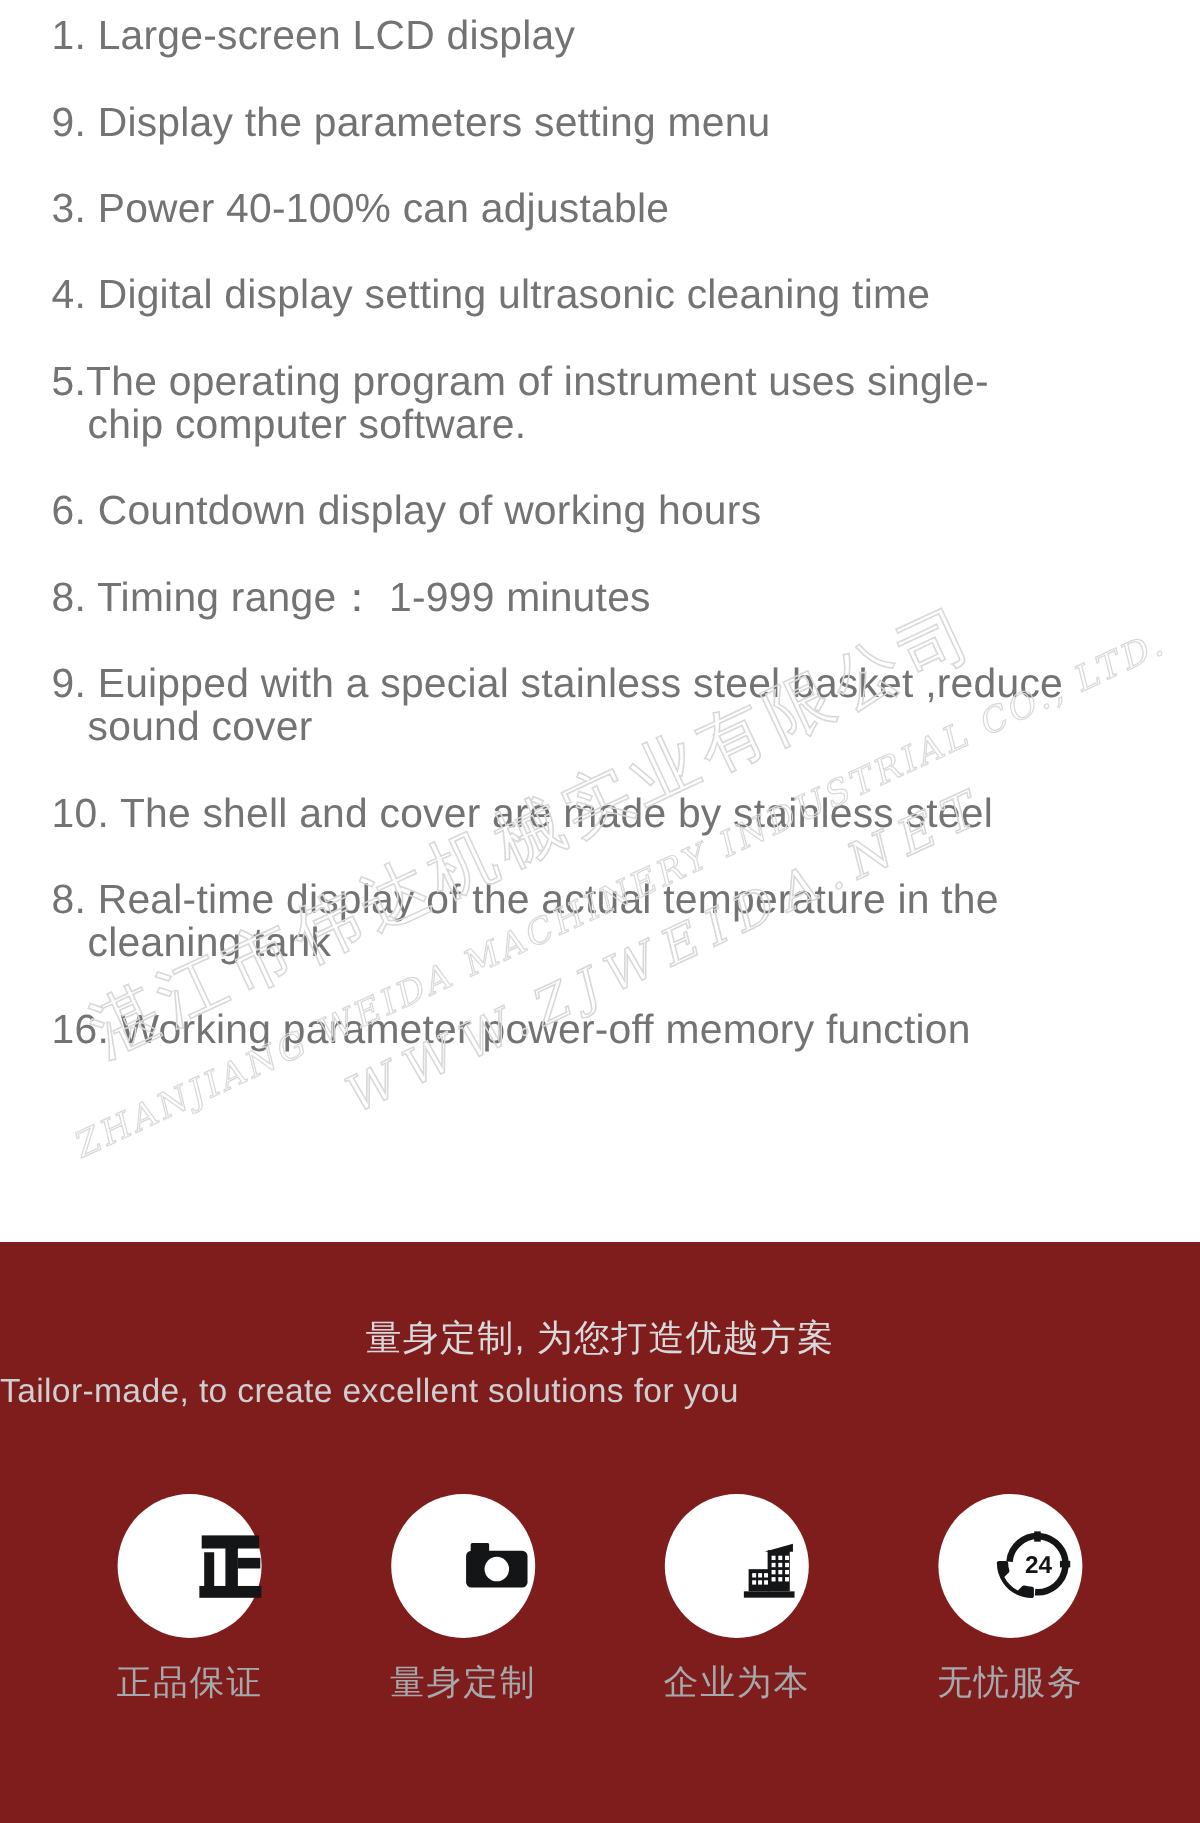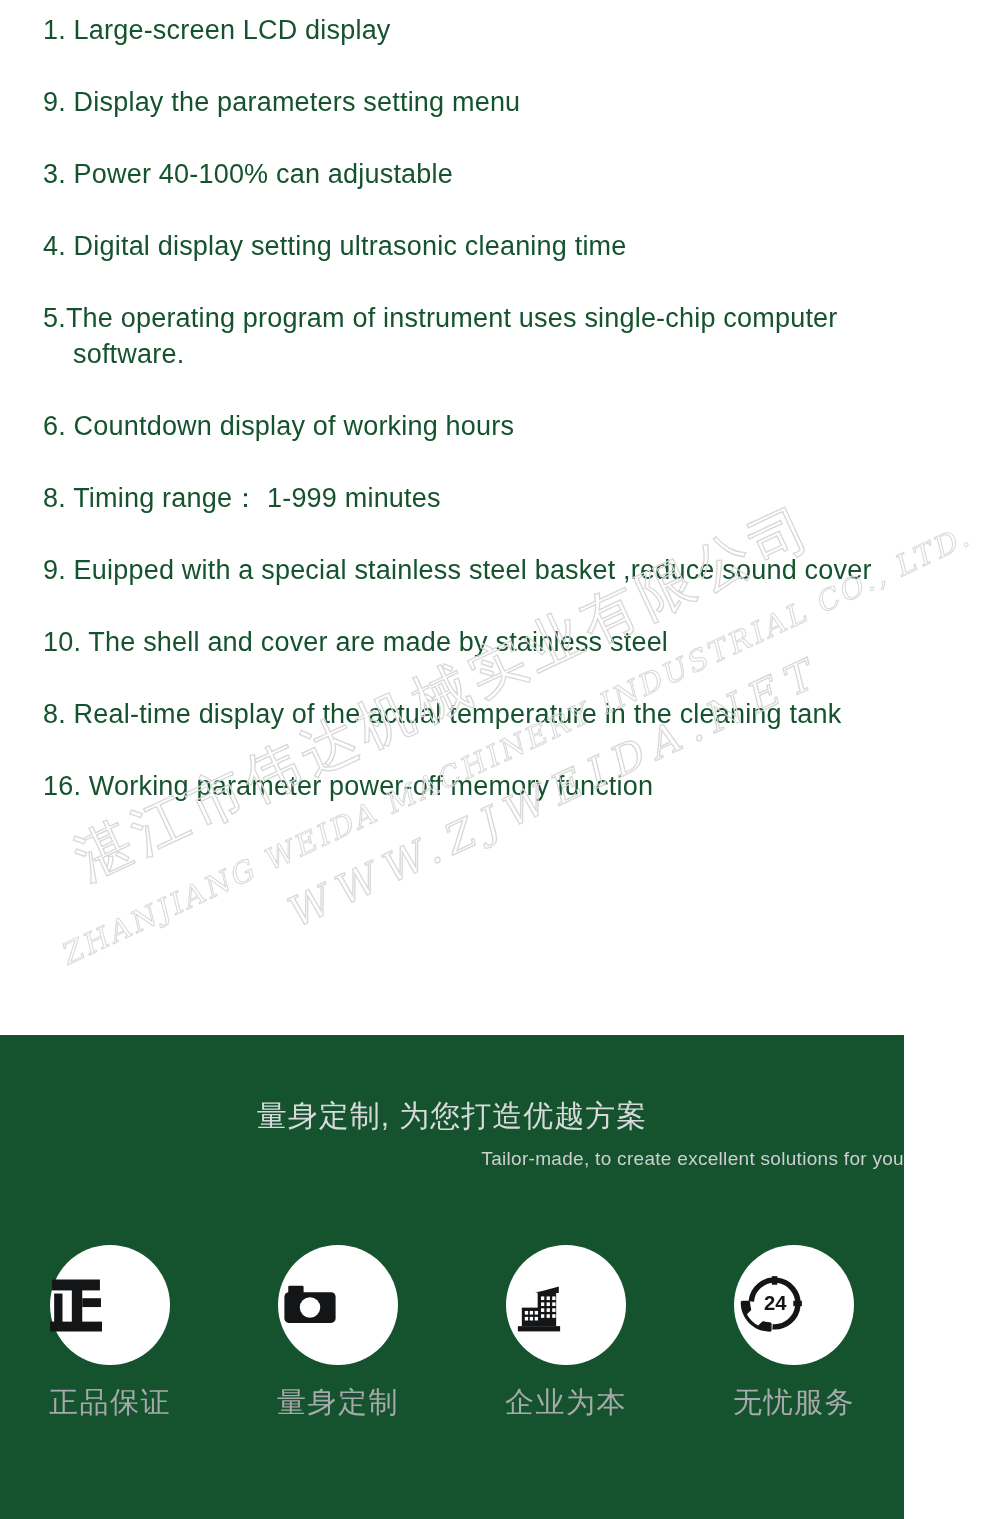--- a/index.html
+++ b/index.html
@@ -13,23 +13,23 @@
   }
 
   
   .features {
     position: absolute;
     top: 12px;
     left: 43px;
     right: 30px;
   }
   .feature {
-    font-size: 27px;
+    font-size: 34px;
     line-height: 36px;
-    color: #14532d;
+    color: #737373;
     letter-spacing: 0.2px;
     margin: 0 0 36px 0;
     padding-left: 30px;
     text-indent: -30px;
     max-width: 770px;
   }
   .feature--wide { max-width: 838px; }
 
   
   .watermark {
@@ -66,56 +66,56 @@
     letter-spacing: 10px;
     margin-top: 18px;
     padding-left: 120px;
   }
 
   
   .footer {
     position: absolute;
     left: 0;
     top: 1035px;
-    width: 904px;
+    width: 1000px;
     height: 484px;
-    background: #14532d;
+    background: #7f1d1d;
   }
   .tagline-zh {
     padding-top: 62px;
     text-align: center;
     font-size: 30px;
     color: #d8d9db;
     letter-spacing: 1px;
     line-height: 38px;
   }
   .tagline-en {
-    text-align: right;
-    font-size: 19px;
+    text-align: left;
+    font-size: 28px;
     color: #cdcfd1;
     letter-spacing: 0.3px;
     margin-top: 8px;
     line-height: 32px;
   }
   .badges {
     width: 848px;
     margin: 70px auto 0;
     display: flex;
     justify-content: space-between;
   }
   .badge { width: 164px; text-align: center; }
   .badge-circle {
     width: 120px;
     height: 120px;
     border-radius: 50%;
     background: #ffffff;
     margin: 0 auto;
     display: flex;
     align-items: center;
-    justify-content: flex-start;
+    justify-content: flex-end;
   }
   .badge-label {
     margin-top: 18px;
     font-size: 29px;
     color: #a6a9ab;
     letter-spacing: 1.5px;
     text-align: center;
   }
   .icon-dark { fill: #141517; }
 </style>

